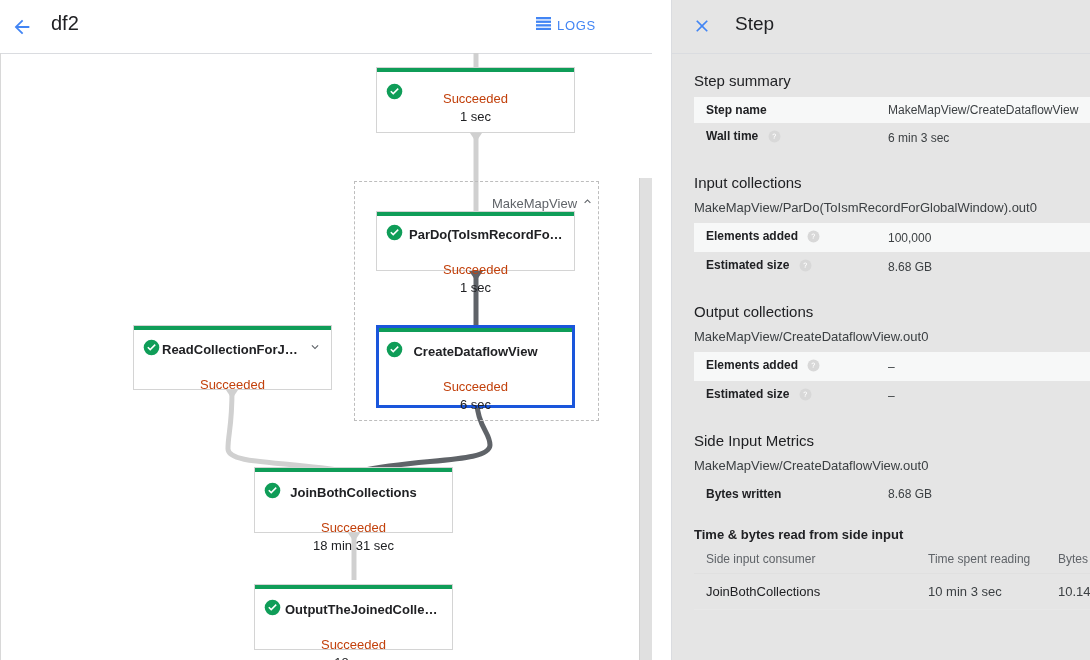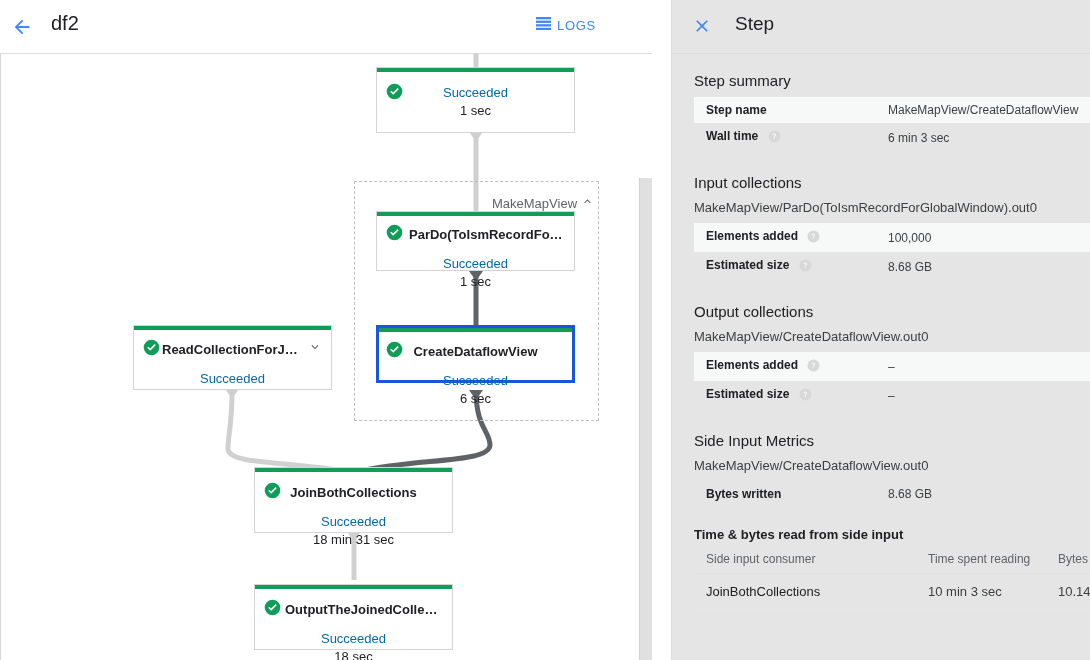--- a/index.html
+++ b/index.html
@@ -110,23 +110,23 @@
     color: #202124;
     margin-top: 14px;
     line-height: 16px;
     white-space: nowrap;
     overflow: hidden;
     text-overflow: ellipsis;
     padding: 0 28px;
   }
   .node-status {
     font-size: 13px;
-    color: #0369a1;
+    color: #c2410c;
     line-height: 18px;
-    margin-top: 12px;
+    margin-top: 18px;
   }
   .node-time {
     font-size: 13px;
     color: #202124;
     line-height: 17px;
     margin-top: 0px;
   }
   .check {
     position: absolute;
     left: 9px; top: 15px;
@@ -354,21 +354,21 @@
             <svg width="17" height="17" viewBox="0 0 24 24">
               <circle cx="12" cy="12" r="11" fill="#0f9d58"></circle>
               <path d="M10.2 16.5 6 12.3l1.5-1.5 2.7 2.7 6.3-6.3L18 8.7z" fill="#fff"></path>
             </svg>
           </span>
           <div class="node-name" style="margin-top:11px; padding:0 10px 0 32px; text-align:left;">ParDo(ToIsmRecordFor…</div>
           <div class="node-status">Succeeded</div>
           <div class="node-time">1 sec</div>
         </div>
 
-        <div class="node selected" style="left:376px; top:272px; width:199px; height:58px;">
+        <div class="node selected" style="left:376px; top:272px; width:199px; height:83px;">
           <div class="bar"></div>
           <span class="check" style="left:7px; top:13px;">
             <svg width="17" height="17" viewBox="0 0 24 24">
               <circle cx="12" cy="12" r="11" fill="#0f9d58"></circle>
               <path d="M10.2 16.5 6 12.3l1.5-1.5 2.7 2.7 6.3-6.3L18 8.7z" fill="#fff"></path>
             </svg>
           </span>
           <div class="node-name" style="margin-top:12px;">CreateDataflowView</div>
           <div class="node-status">Succeeded</div>
           <div class="node-time">6 sec</div>

